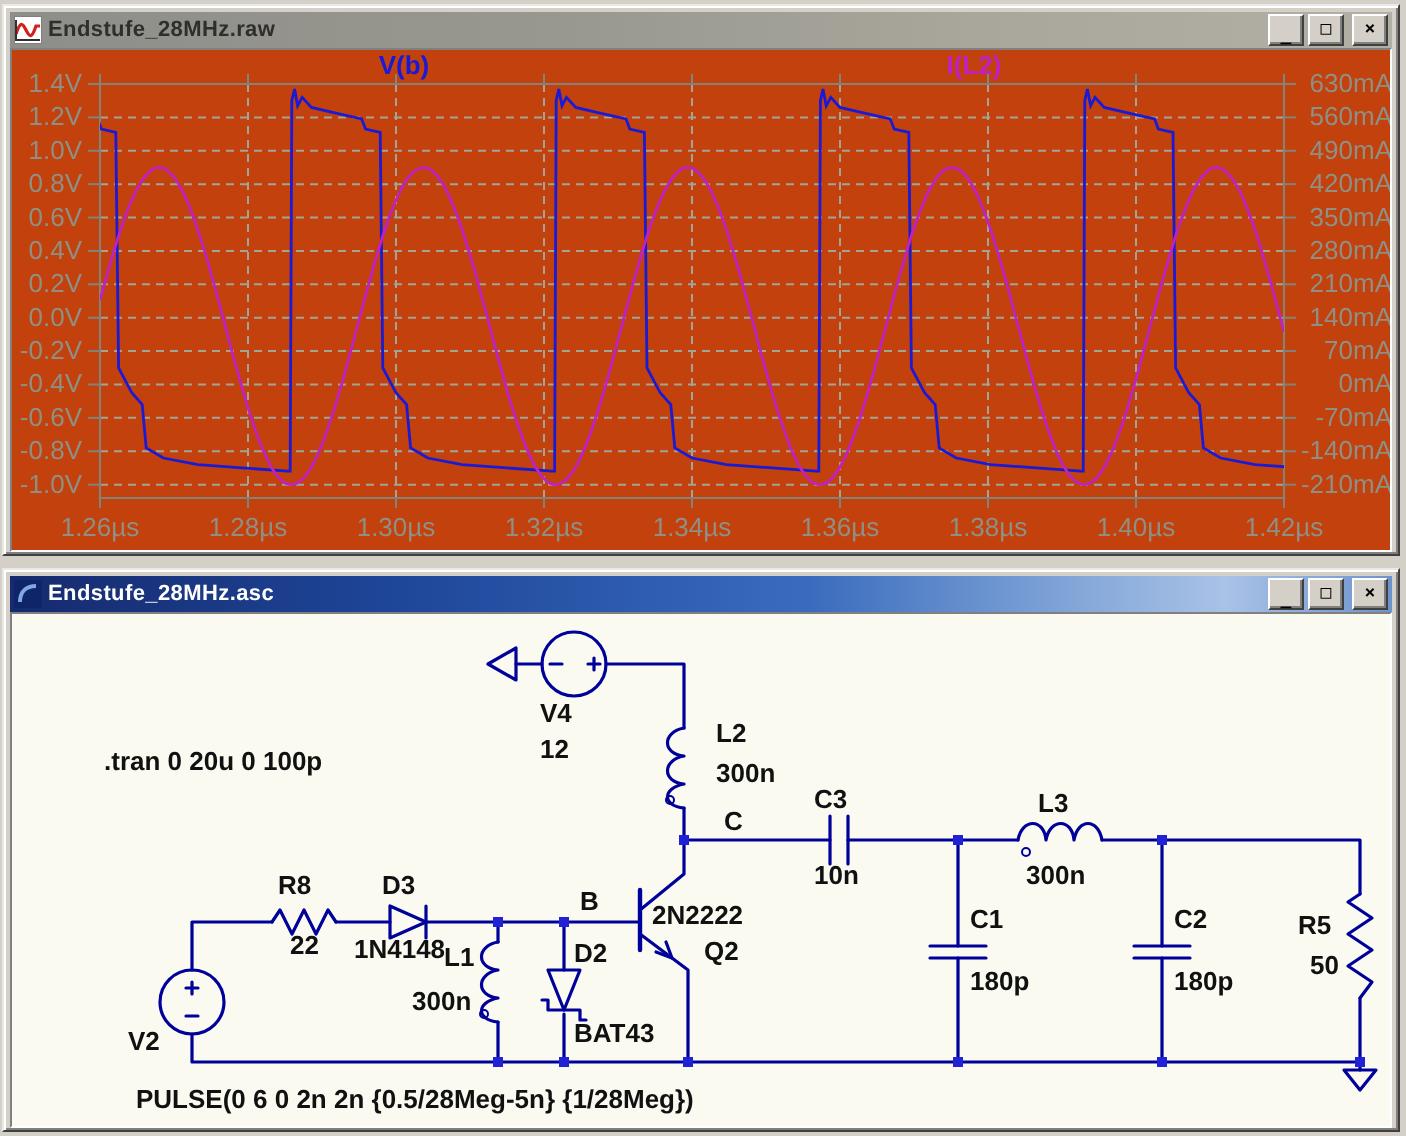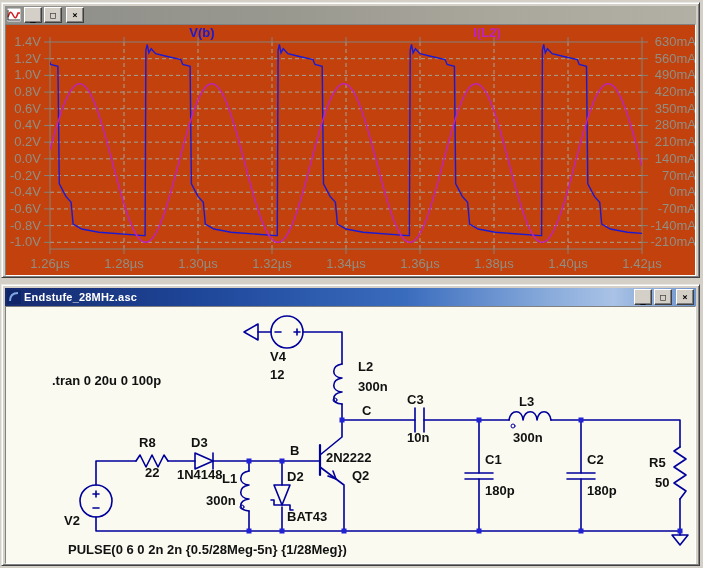--- a/index.html
+++ b/index.html
@@ -57,20 +57,21 @@
 </head>
 <body>
 
 <div class="window" id="win-raw">
   <div class="titlebar inactive">
     <svg class="icon16" viewBox="0 0 14 14">
       <rect x="0" y="0" width="14" height="14" fill="#FFFFFF" stroke="#808080" stroke-width="1"></rect>
       <path d="M1,9 C3,3 4,3 6,7 C8,11 9,11 11,5 L13,5" fill="none" stroke="#D02020" stroke-width="1.6"></path>
       <path d="M1,2 V12 H13" fill="none" stroke="#303030" stroke-width="1"></path>
     </svg>
+    <span class="title-text">Endstufe_28MHz.raw</span>
     <span class="win-btns">
       <span class="win-btn minimize">
           <span>_</span>
         </span>
       <span class="win-btn">
           <span>□</span>
         </span>
       <span class="win-btn" style="margin-left:2px">
           <span>×</span>
         </span>

